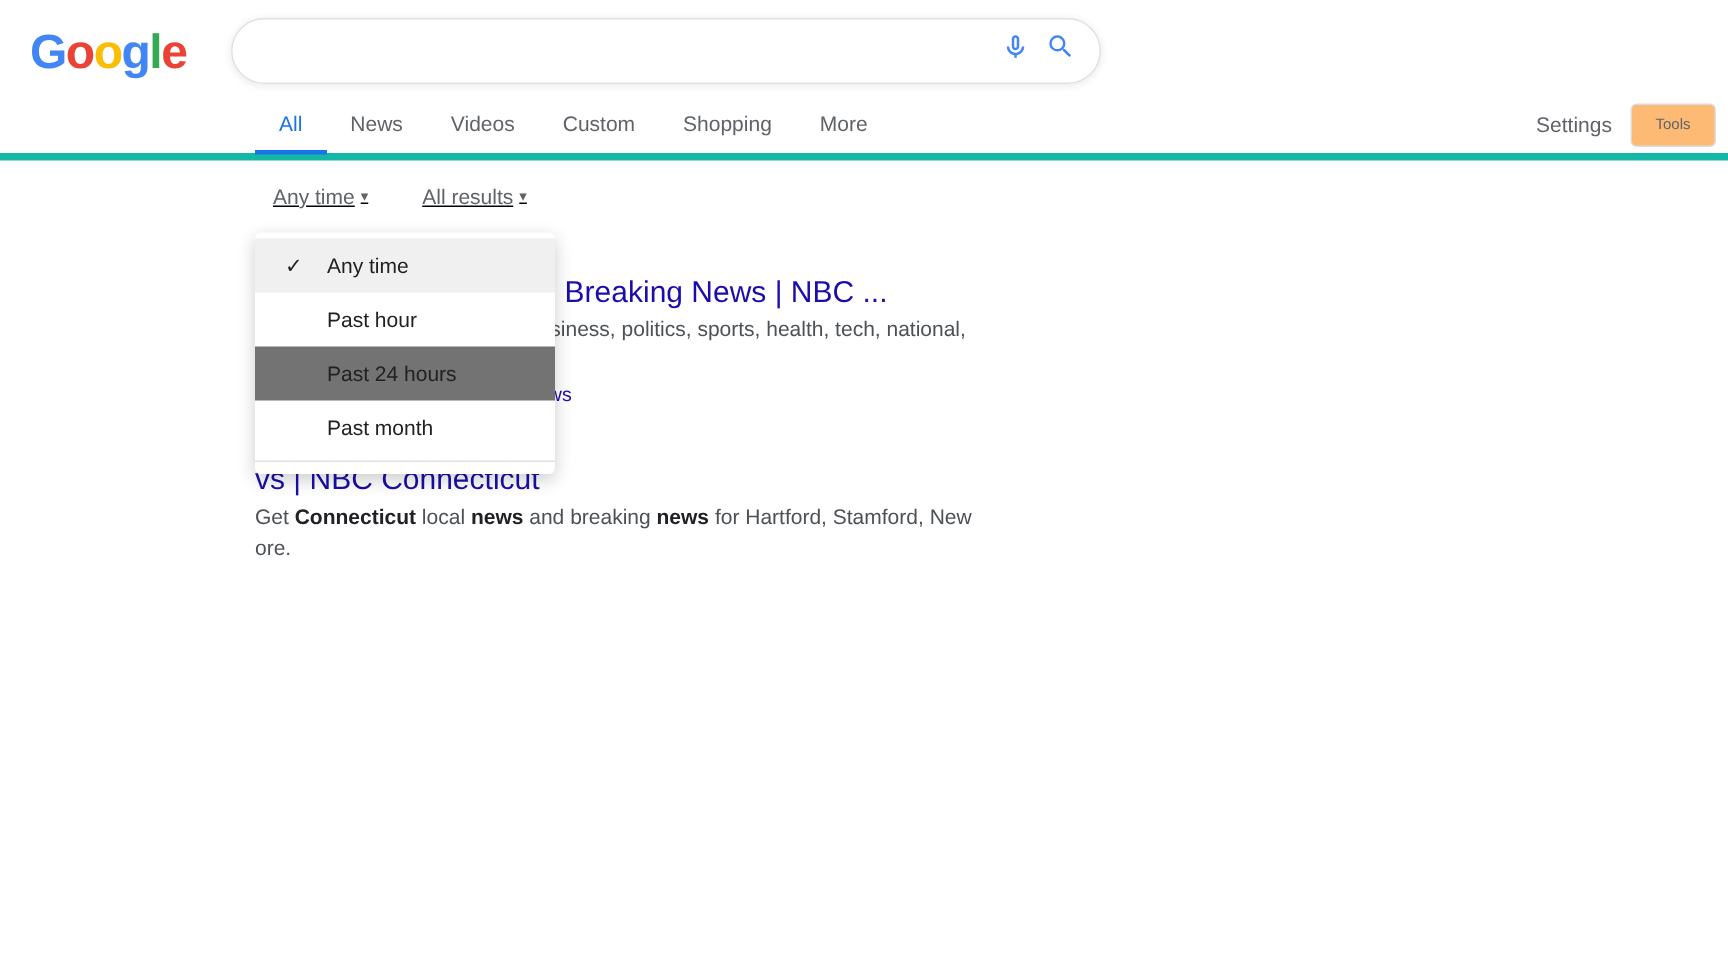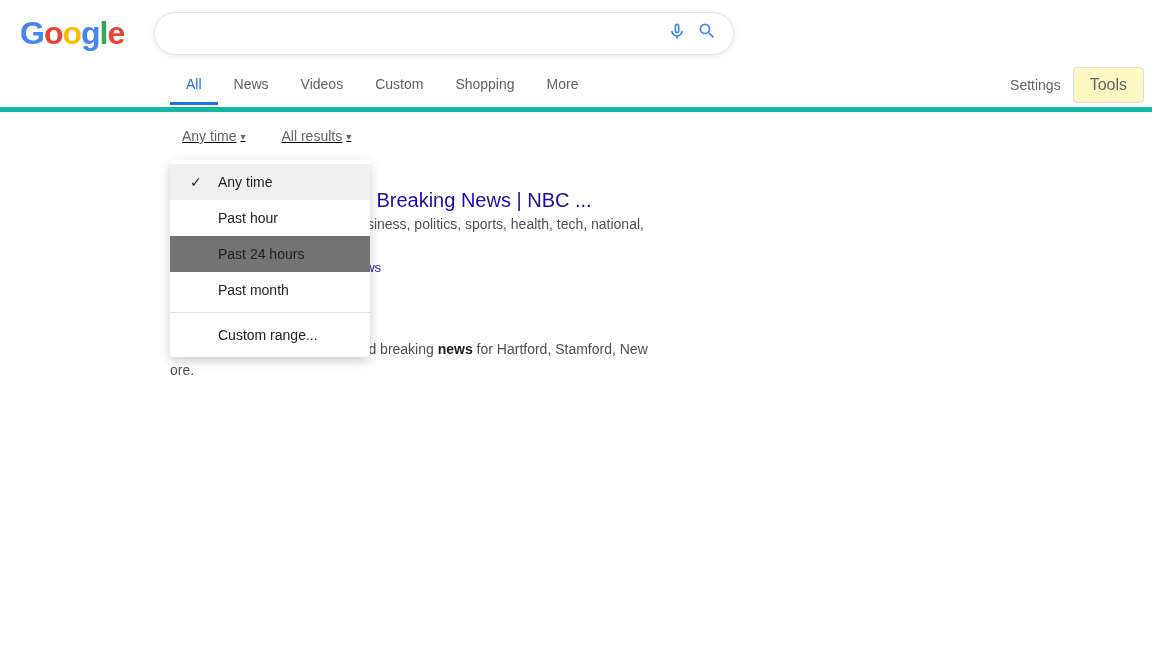--- a/index.html
+++ b/index.html
@@ -28,22 +28,22 @@
     }
     .nav-tab {
       padding: 10px 16px; font-size: 14px; color: #5f6368; cursor: pointer;
       border-bottom: 3px solid transparent; margin-bottom: -1px;
       text-decoration: none; display: flex; align-items: center; gap: 4px;
     }
     .nav-tab.active { color: #1a73e8; border-bottom: 3px solid #1a73e8; font-weight: 500; }
     .nav-tab-spacer { flex: 1; }
     .settings-tab { margin-left: auto; padding: 10px 12px; font-size: 14px; color: #5f6368; cursor: pointer; text-align: center; }
     .tools-tab {
-      padding: 8px 16px; font-size: 16px; color: #5f6368; cursor: pointer;
-      border: 1px solid #dadce0; border-radius: 4px; background: #fef9c3;
+      padding: 8px 16px; font-size: 10px; color: #5f6368; cursor: pointer;
+      border: 1px solid #dadce0; border-radius: 4px; background: #fdba74;
       margin: 4px 8px 4px 0;
     }
 
     
     .filter-bar { display: flex; align-items: center; padding: 10px 20px 10px 170px; gap: 12px; text-decoration: underline; }
     .filter-btn {
       display: flex; align-items: center; gap: 4px;
       padding: 6px 12px; border: none; background: none;
       font-size: 14px; color: #5f6368; cursor: pointer; border-radius: 16px;
     }
@@ -140,24 +140,20 @@
       </div>
       <div class="dropdown-item highlighted">
         <span class="check-mark"></span>
         <span>Past 24 hours</span>
       </div>
       <div class="dropdown-item">
         <span class="check-mark"></span>
         <span>Past month</span>
       </div>
       <div class="dropdown-divider"></div>
-      <div class="dropdown-item">
-        <span class="check-mark"></span>
-        <span>Custom range...</span>
-      </div>
     </div>
   </div>
 
   <button class="filter-btn">
     <span>All results</span>
     <span class="arrow">▾</span>
   </button>
 </div>
 
 <div class="results-area">

